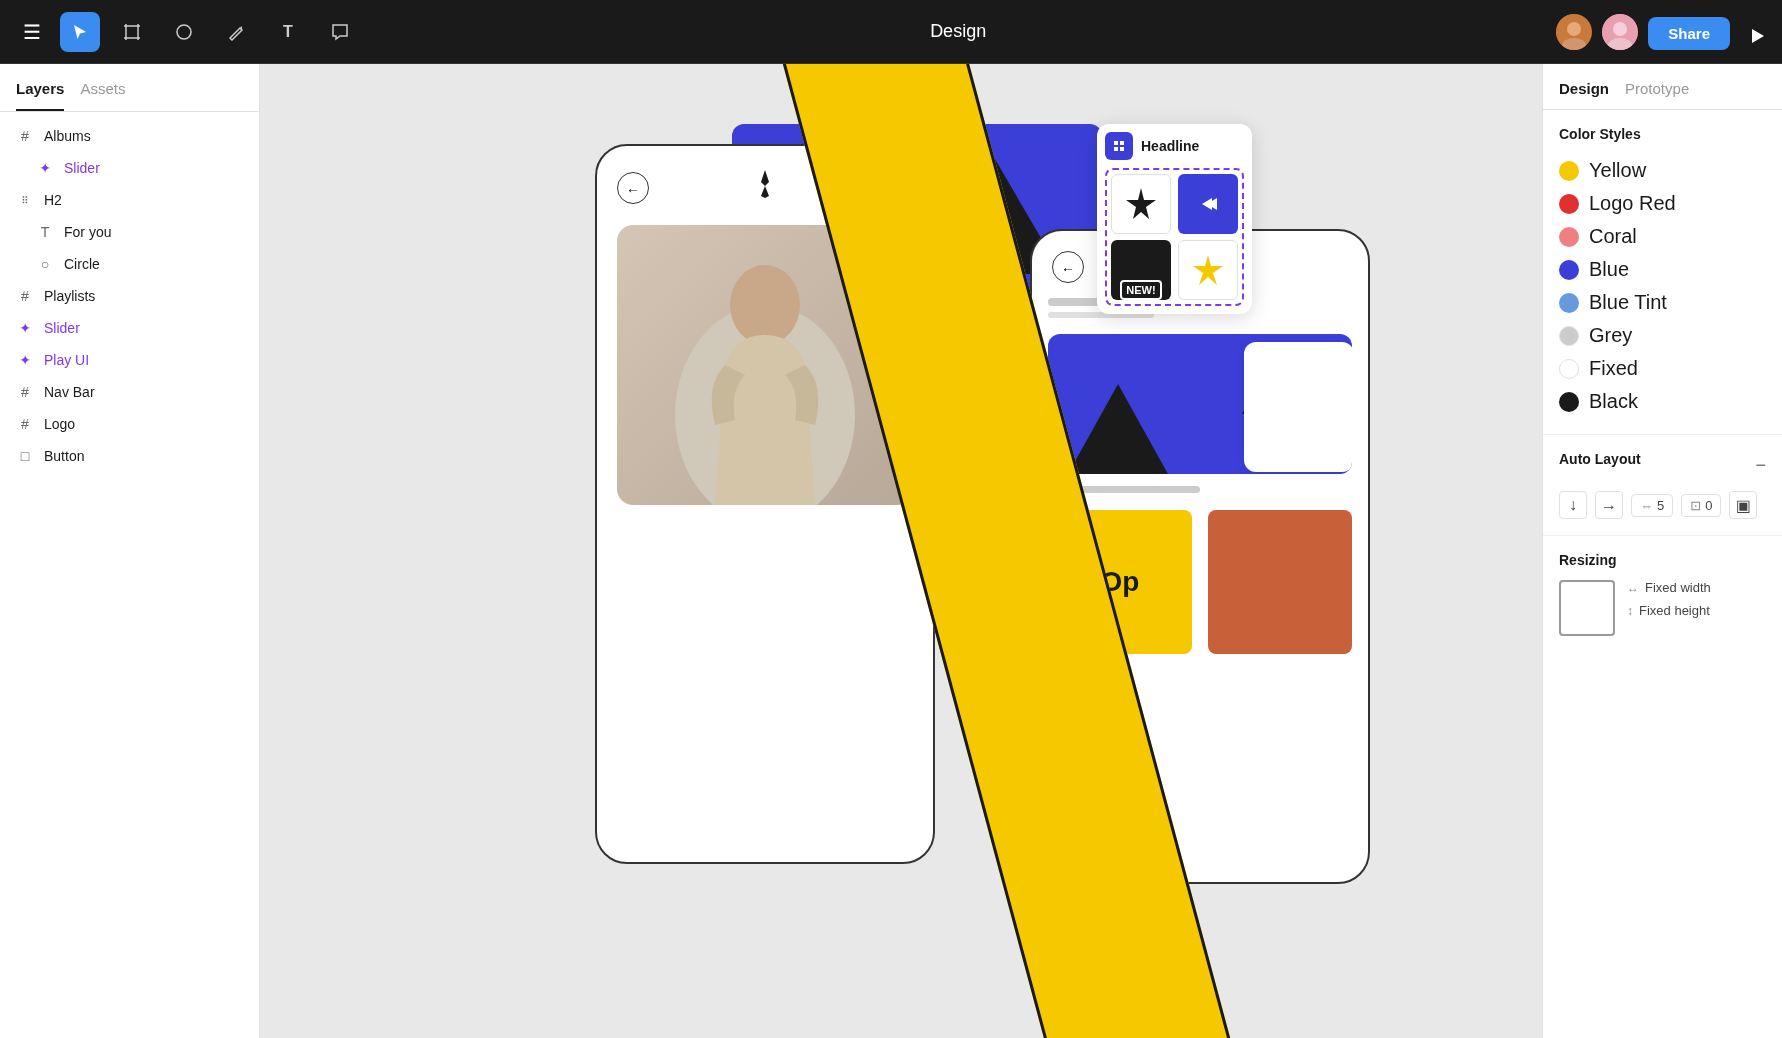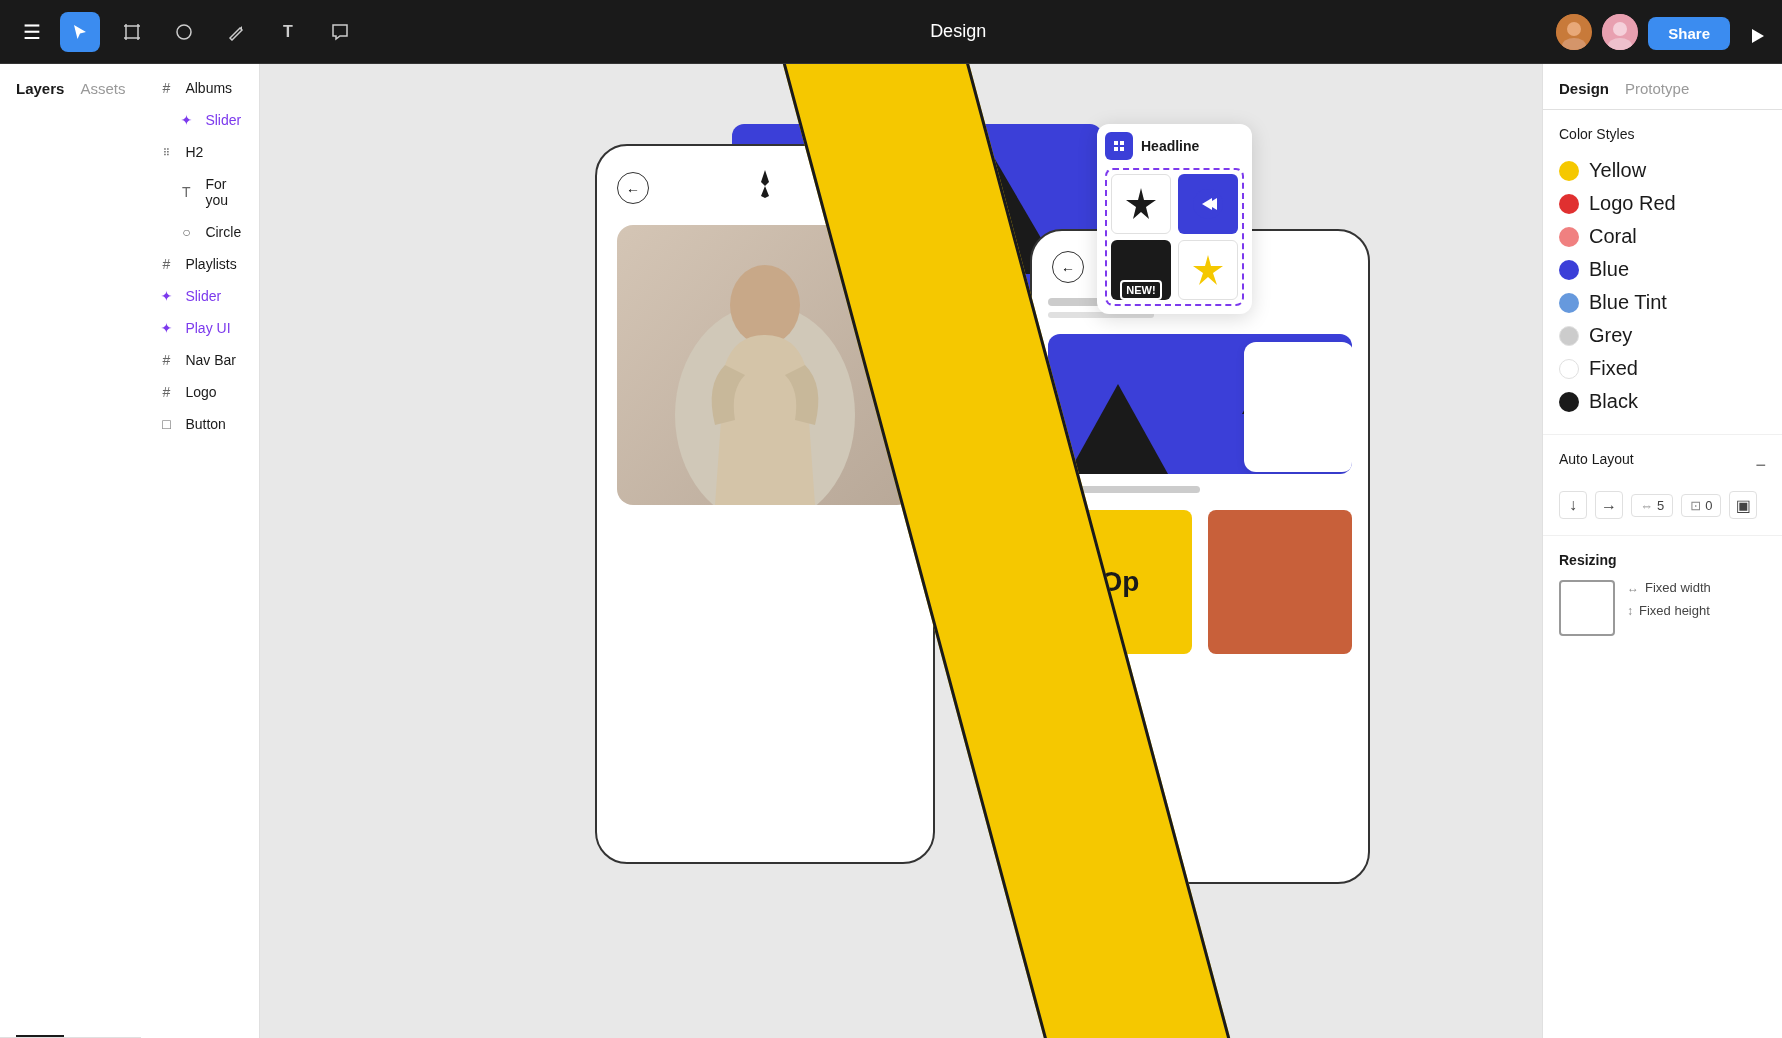--- a/index.html
+++ b/index.html
@@ -15,21 +15,21 @@
     .avatar { width: 36px; height: 36px; border-radius: 50%; background: #888; overflow: hidden; display: flex; align-items: center; justify-content: center; }
     .avatar-1 { background: linear-gradient(135deg, #c97b3b, #8b4513); }
     .avatar-2 { background: linear-gradient(135deg, #e8a0b0, #c87090); }
     .share-btn { background: #3b8cf0; color: white; border: none; border-radius: 8px; padding: 8px 20px; font-size: 15px; font-weight: 600; cursor: pointer; }
     .play-icon-btn { color: white; font-size: 20px; cursor: pointer; margin-left: 8px; }
 
     
     .main { display: flex; flex: 1; overflow: hidden; }
 
     
-    .left-panel { width: 260px; background: #ffffff; border-right: 1px solid #e0e0e0; display: flex; flex-shrink: 0; }
+    .left-panel { width: 260px; background: #ffffff; border-right: 1px solid #e0e0e0; display: flex; flex-direction: column; flex-shrink: 0; }
     .panel-tabs { display: flex; padding: 16px 16px 0; gap: 16px; border-bottom: 1px solid #e0e0e0; }
     .panel-tab { font-size: 15px; font-weight: 600; color: #1a1a1a; padding-bottom: 12px; cursor: pointer; border-bottom: 2px solid transparent; }
     .panel-tab.active { border-bottom: 2px solid #1a1a1a; }
     .panel-tab.inactive { color: #999; font-weight: 400; border-bottom: 2px solid transparent; }
     .layers-list { flex: 1; overflow-y: auto; padding: 8px 0; }
     .layer-item { display: flex; align-items: center; gap: 10px; padding: 8px 16px; cursor: pointer; font-size: 14px; color: #1a1a1a; }
     .layer-item .layer-icon { width: 18px; text-align: center; color: #666; font-size: 14px; flex-shrink: 0; }
     .layer-item .layer-icon.purple { color: #7c3aed; }
     .layer-item .layer-name { font-size: 14px; }
     .layer-item .layer-name.purple { color: #7c3aed; }
@@ -37,21 +37,21 @@
 
     
     .canvas { flex: 1; background: #e8e8e8; position: relative; overflow: hidden; }
 
     
     .right-panel { width: 240px; background: #ffffff; border-left: 1px solid #e0e0e0; display: flex; flex-direction: column; flex-shrink: 0; overflow-y: auto; }
     .right-panel-tabs { display: flex; padding: 16px 16px 0; gap: 16px; border-bottom: 1px solid #e0e0e0; }
     .right-panel-tab { font-size: 15px; font-weight: 600; color: #1a1a1a; padding-bottom: 12px; cursor: pointer; }
     .right-panel-tab.inactive { color: #999; font-weight: 400; }
     .right-section { padding: 16px; border-bottom: 1px solid #f0f0f0; }
-    .right-section-title { font-size: 14px; font-weight: 400; color: #1a1a1a; margin-bottom: 12px; }
+    .right-section-title { font-size: 14px; font-weight: 700; color: #1a1a1a; margin-bottom: 12px; }
     .color-item { display: flex; align-items: center; gap: 10px; padding: 5px 0; cursor: pointer; }
     .color-swatch { width: 20px; height: 20px; border-radius: 50%; flex-shrink: 0; }
     .color-name { font-size: 20px; color: #1a1a1a; }
 
     
     .auto-layout-header { display: flex; justify-content: space-between; align-items: center; margin-bottom: 12px; }
     .auto-layout-minus { font-size: 18px; color: #666; cursor: pointer; }
     .auto-layout-controls { display: flex; align-items: center; gap: 8px; flex-wrap: wrap; }
     .al-arrow { font-size: 16px; color: #444; cursor: pointer; border: 1px solid #e0e0e0; border-radius: 4px; width: 28px; height: 28px; display: flex; align-items: center; justify-content: center; }
     .al-value { display: flex; align-items: center; gap: 4px; font-size: 13px; color: #444; border: 1px solid #e0e0e0; border-radius: 4px; padding: 3px 8px; }

